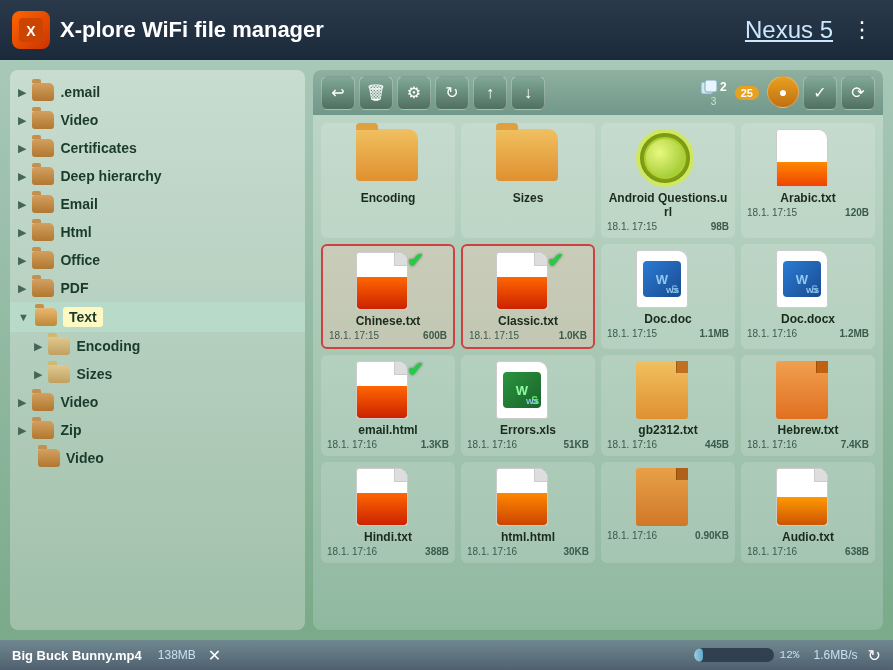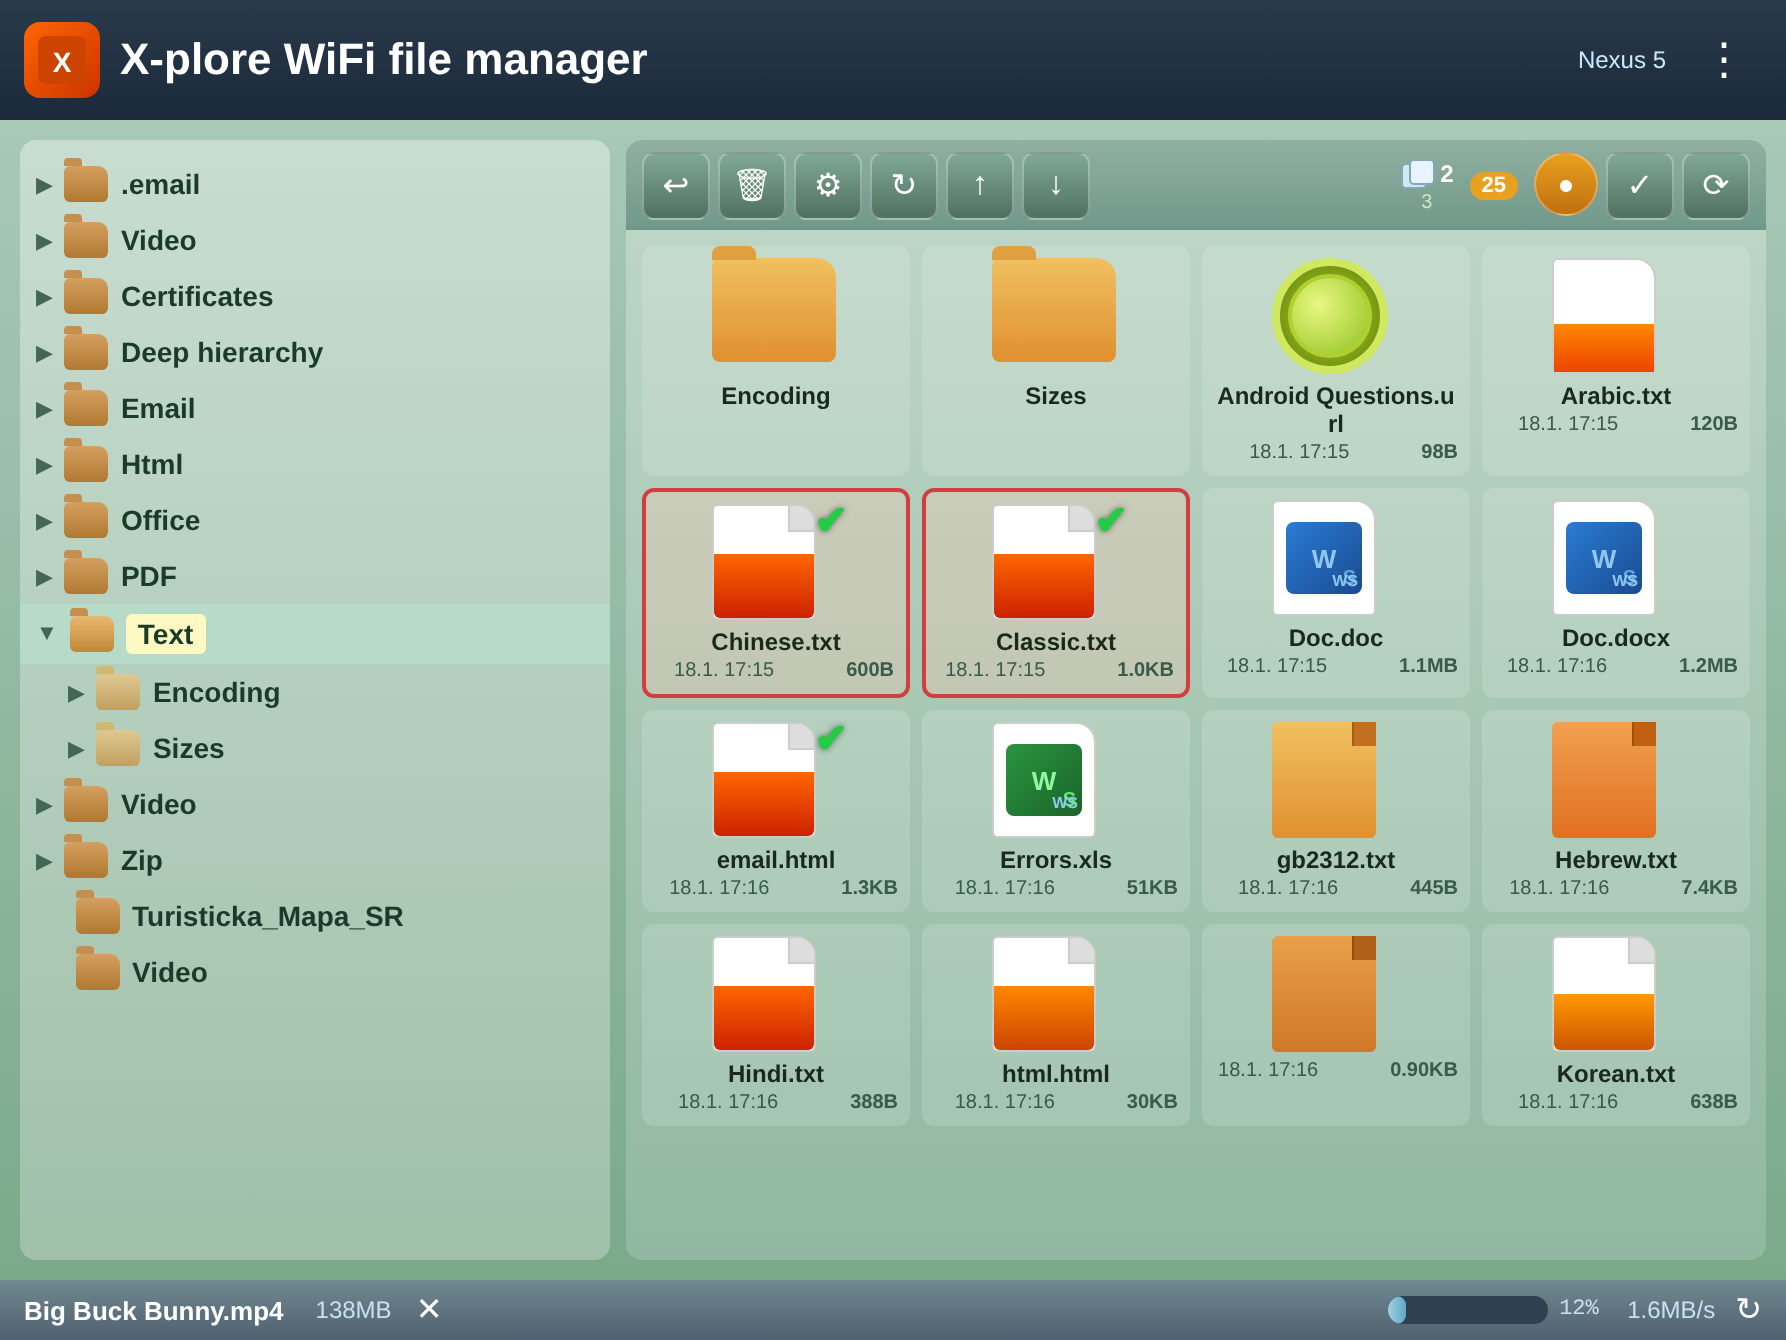--- a/index.html
+++ b/index.html
@@ -302,23 +302,22 @@
       font-size: 12px;
       font-weight: bold;
       color: #1a2a1a;
       text-align: center;
       margin-top: 2px;
       word-break: break-all;
     }
     .file-meta {
       display: flex;
       width: 100%;
-      justify-content: flex-end;
+      justify-content: space-between;
       margin-top: 2px;
-      gap: 36px;
     }
     .file-date {
       font-size: 10px;
       color: #3a5a4a;
     }
     .file-size {
       font-size: 10px;
       color: #3a5a4a;
       font-weight: bold;
     }
@@ -433,21 +432,21 @@
   <div id="titlebar-left">
     <div id="app-icon">
       <svg width="28" height="28" viewBox="0 0 28 28">
         <rect x="2" y="2" width="24" height="24" rx="4" fill="#cc4400"></rect>
         <text x="14" y="20" text-anchor="middle" font-size="14" font-weight="bold" fill="white">X</text>
       </svg>
     </div>
     <span id="app-title" style="color:white;font-size:22px;font-weight:bold;">X-plore WiFi file manager</span>
   </div>
   <div id="titlebar-right">
-    <span id="device-name" style="color:#cce8ff;font-size:12px;">Nexus 5</span>
+    <span id="device-name" style="color:#cce8ff;font-size:24px;text-decoration:underline;">Nexus 5</span>
     <span id="menu-btn" style="color:white;font-size:22px;cursor:pointer;padding:4px 8px;">⋮</span>
   </div>
 </div>
 
 <div id="main">
 
   <div id="sidebar">
 
     <div class="sidebar-item">
       <span class="expand-arrow">▶</span>
@@ -521,25 +520,20 @@
       <span class="sidebar-label">Video</span>
     </div>
 
     <div class="sidebar-item">
       <span class="expand-arrow">▶</span>
       <div class="folder-icon"></div>
       <span class="sidebar-label">Zip</span>
     </div>
 
 
-    <div class="sidebar-item">
-      <span style="width:14px;"></span>
-      <div class="folder-icon"></div>
-      <span class="sidebar-label">Turisticka_Mapa_SR</span>
-    </div>
 
     <div class="sidebar-item">
       <span style="width:14px;"></span>
       <div class="folder-icon"></div>
       <span class="sidebar-label">Video</span>
     </div>
 
   </div>
 
   <div id="filebrowser">
@@ -794,21 +788,21 @@
           <span class="file-size">0.90KB</span>
         </div>
       </div>
 
       <div class="file-cell">
         <div class="file-icon-container">
           <div class="file-txt-icon">
             <div style="position:absolute;bottom:0;left:0;right:0;height:28px;background:linear-gradient(180deg,#ff9900,#cc5500);border-radius:0 0 3px 3px;"></div>
           </div>
         </div>
-        <span class="file-name">Korean.txt</span>
+        <span class="file-name">Audio.txt</span>
         <div class="file-meta">
           <span class="file-date">18.1. 17:16</span>
           <span class="file-size">638B</span>
         </div>
       </div>
 
     </div>
   </div>
 </div>
 

